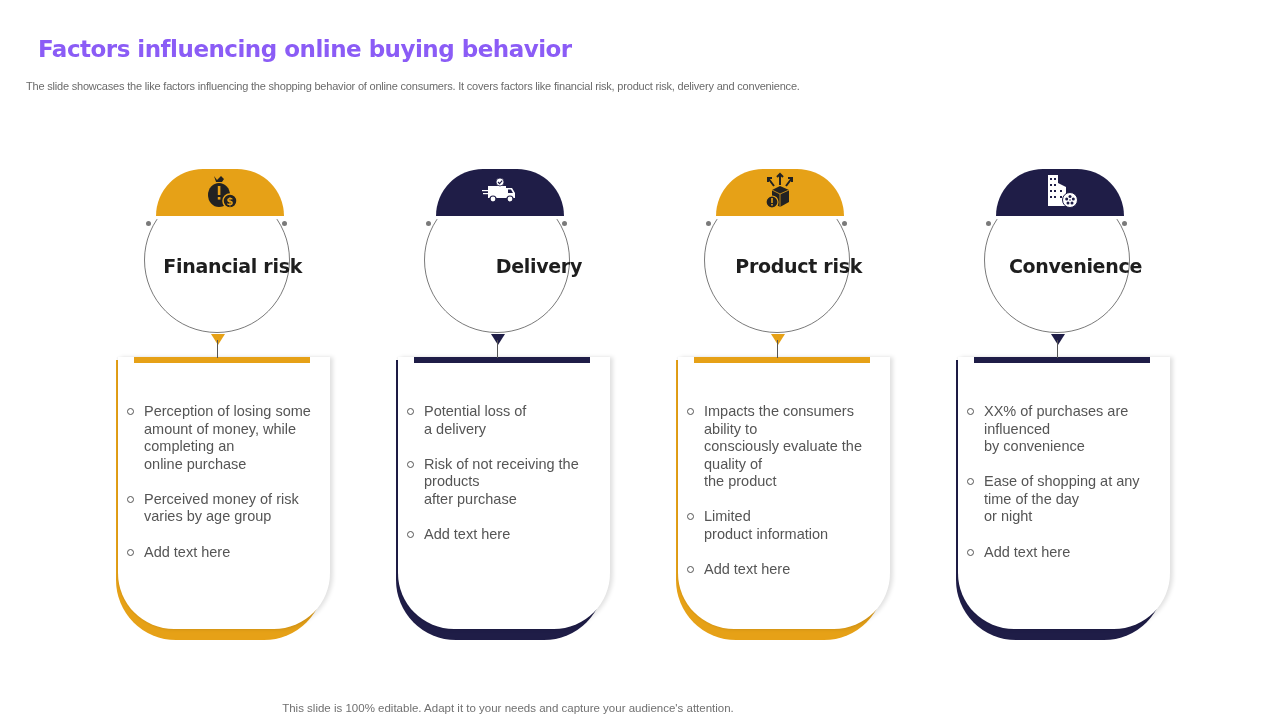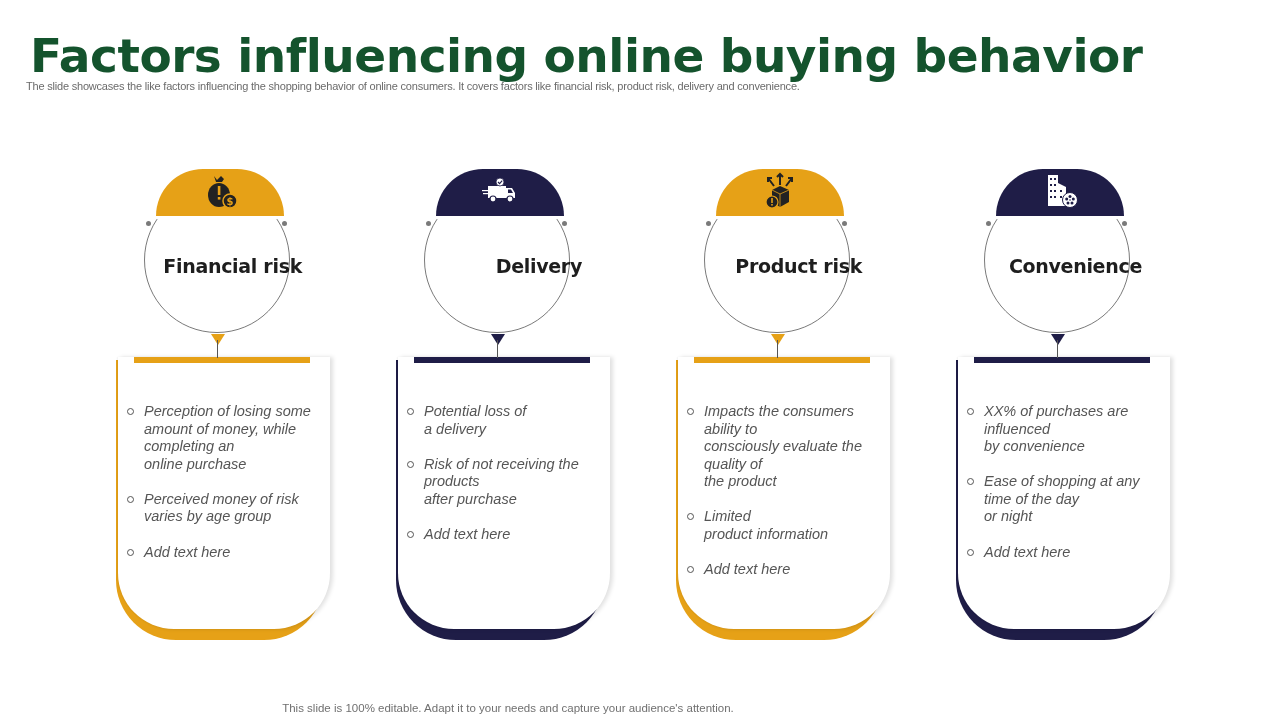--- a/index.html
+++ b/index.html
@@ -1,23 +1,23 @@
 <!DOCTYPE html>
 <html><head>
 <meta charset="utf-8">
 <style>
   html, body { margin:0; padding:0; }
   body {
     width:1280px; height:720px; position:relative; overflow:hidden;
     background:#ffffff; font-family:"Liberation Sans", sans-serif; color:#222;
   }
   .title {
-    position:absolute; left:26px; top:24px; margin:4px;
-    font-family:"DejaVu Sans", sans-serif; font-weight:bold; font-size:47px;
-    letter-spacing:-0.5px; color:#14532d;
+    position:absolute; left:26px; top:24px; margin:12px;
+    font-family:"DejaVu Sans", sans-serif; font-weight:bold; font-size:23px;
+    letter-spacing:-0.5px; color:#8b5cf6;
   }
   .subtitle {
     position:absolute; left:26px; top:80px; font-size:11px; color:#6b6b6b;
     letter-spacing:-0.2px;
   }
   .footer {
     position:absolute; top:702px; left:0; width:1016px; text-align:center;
     font-size:11.5px; color:#707070;
   }
   .col { position:absolute; top:160px; width:260px; height:490px; }
@@ -45,21 +45,20 @@
   }
   .stem { position:absolute; left:99px; top:180px; width:1px; height:18px; background:#555; }
   .card-base {
     position:absolute; left:-2px; top:200px; width:208px; height:280px;
     border-radius:0 0 60px 60px;
   }
   .card {
     position:absolute; left:0; top:197px; width:212px; height:272px; background:#fff;
     border-radius:0 0 56px 56px;
     box-shadow: 3px 0 4px rgba(0,0,0,0.12), -1px 0 2px rgba(0,0,0,0.05);
-    font-style: italic;
   }
   .bar { position:absolute; left:16px; top:0px; width:176px; height:6px; }
   .bullets { list-style:none; margin:0; padding:0; position:absolute; left:6px; top:46px; width:198px; }
   .bullets li {
     position:relative; padding-left:20px; font-size:14.5px; line-height:17.6px;
     color:#555555; margin-bottom:17.5px; white-space:pre-line;
   }
   .bullets li .b {
     position:absolute; left:3px; top:5px; width:5px; height:5px; border:1px solid #555;
     border-radius:50%;

